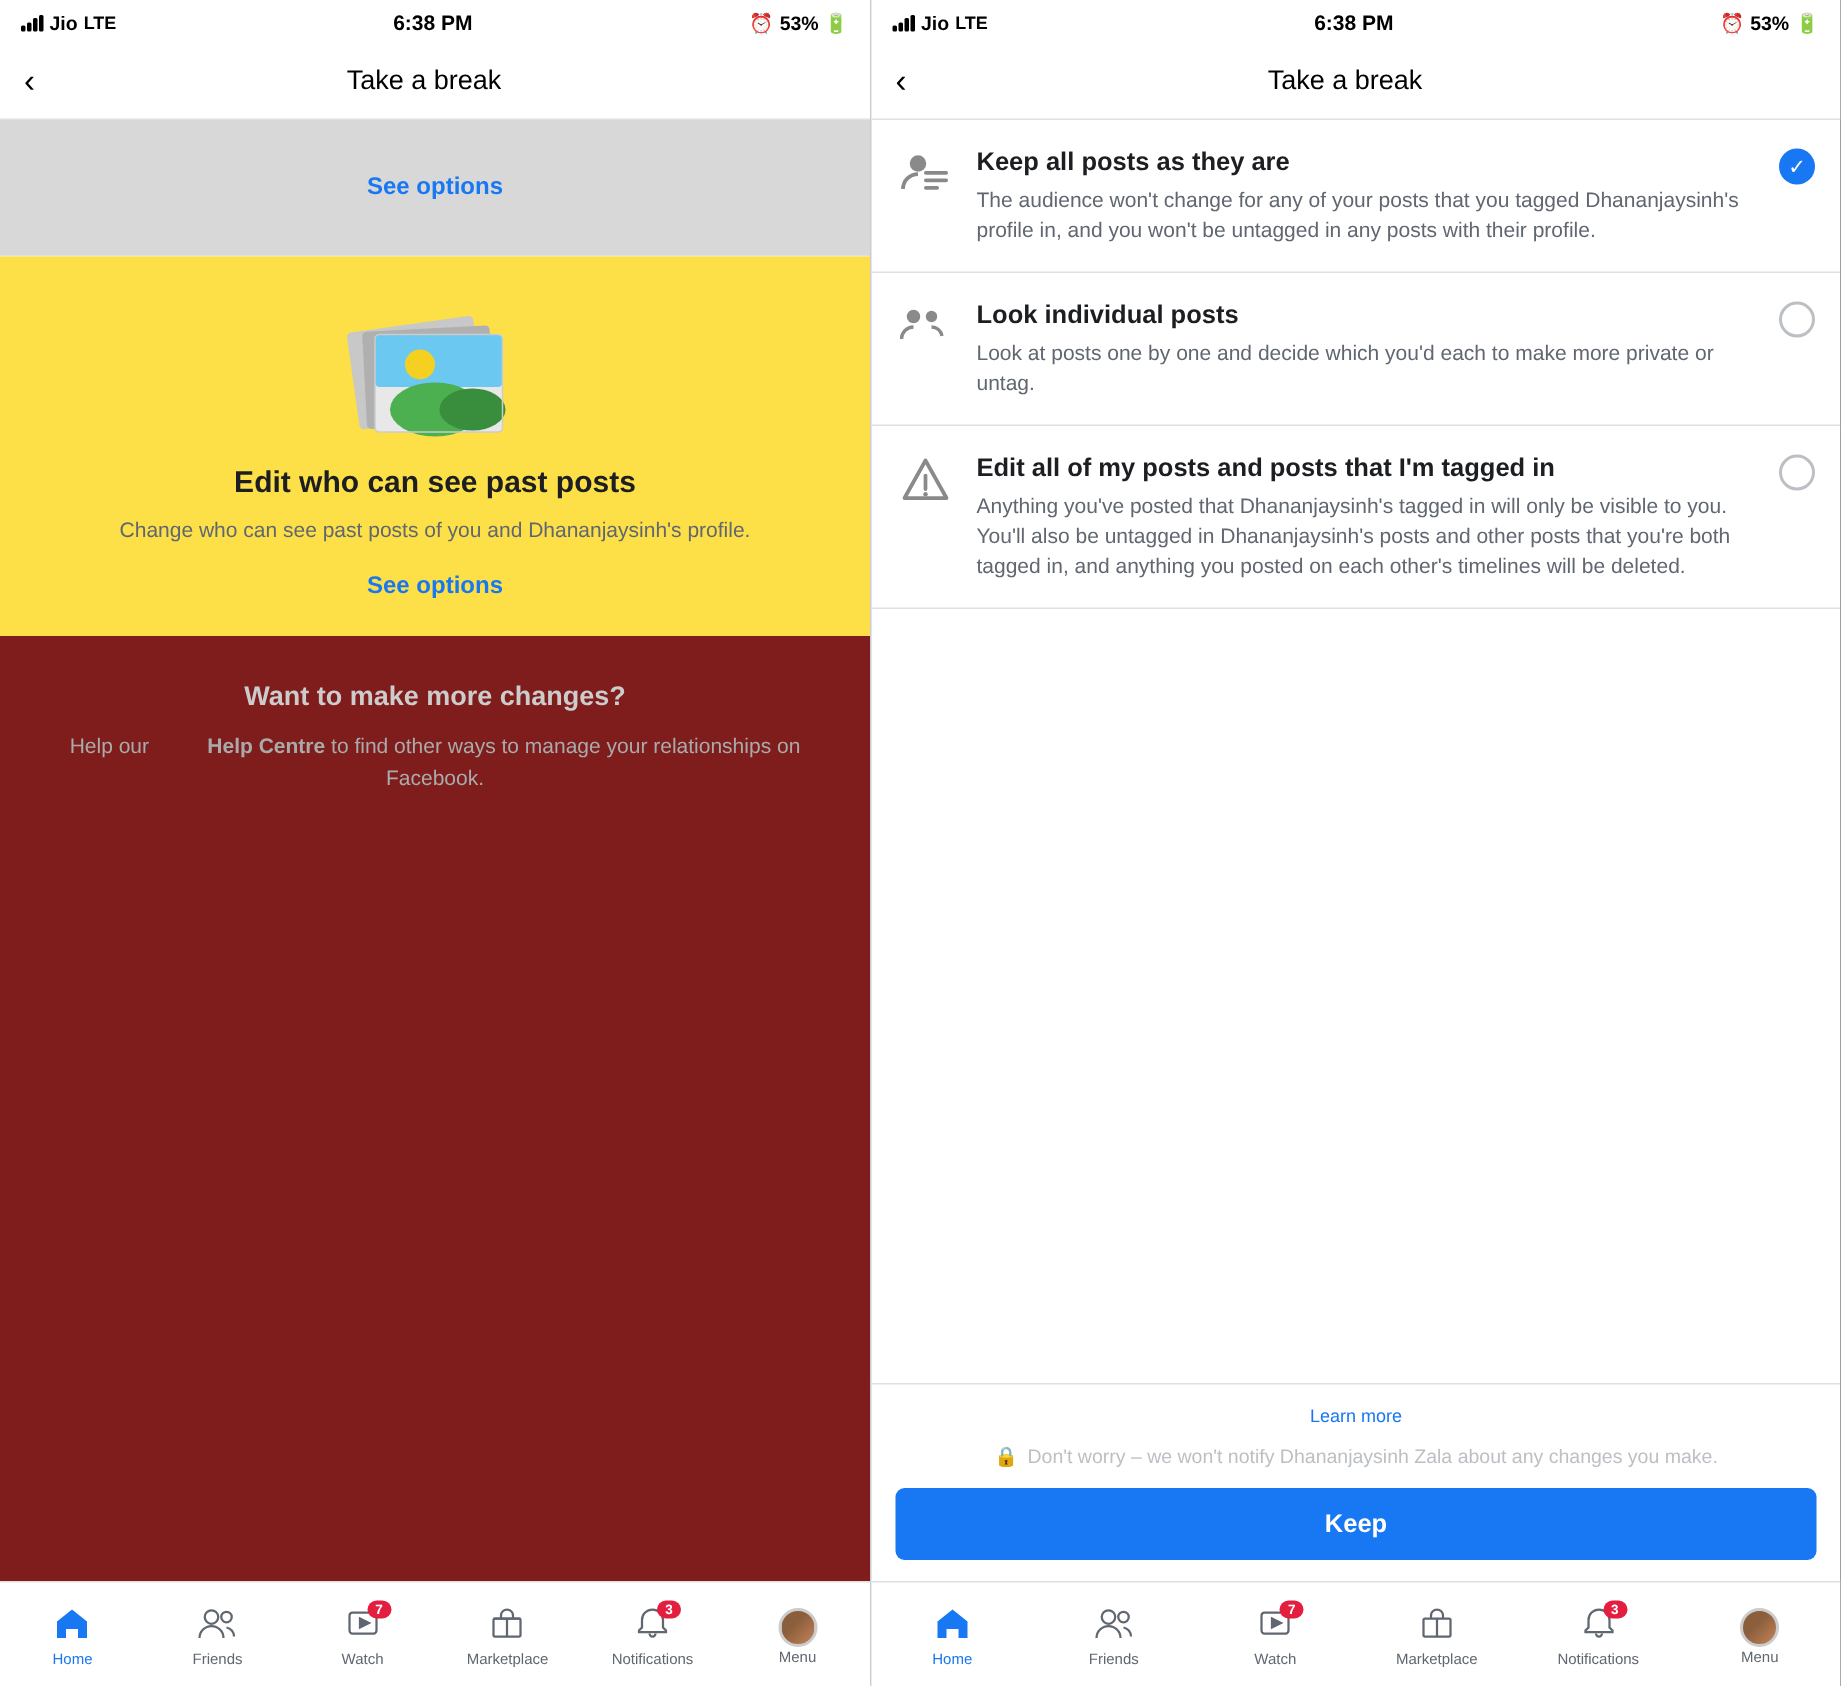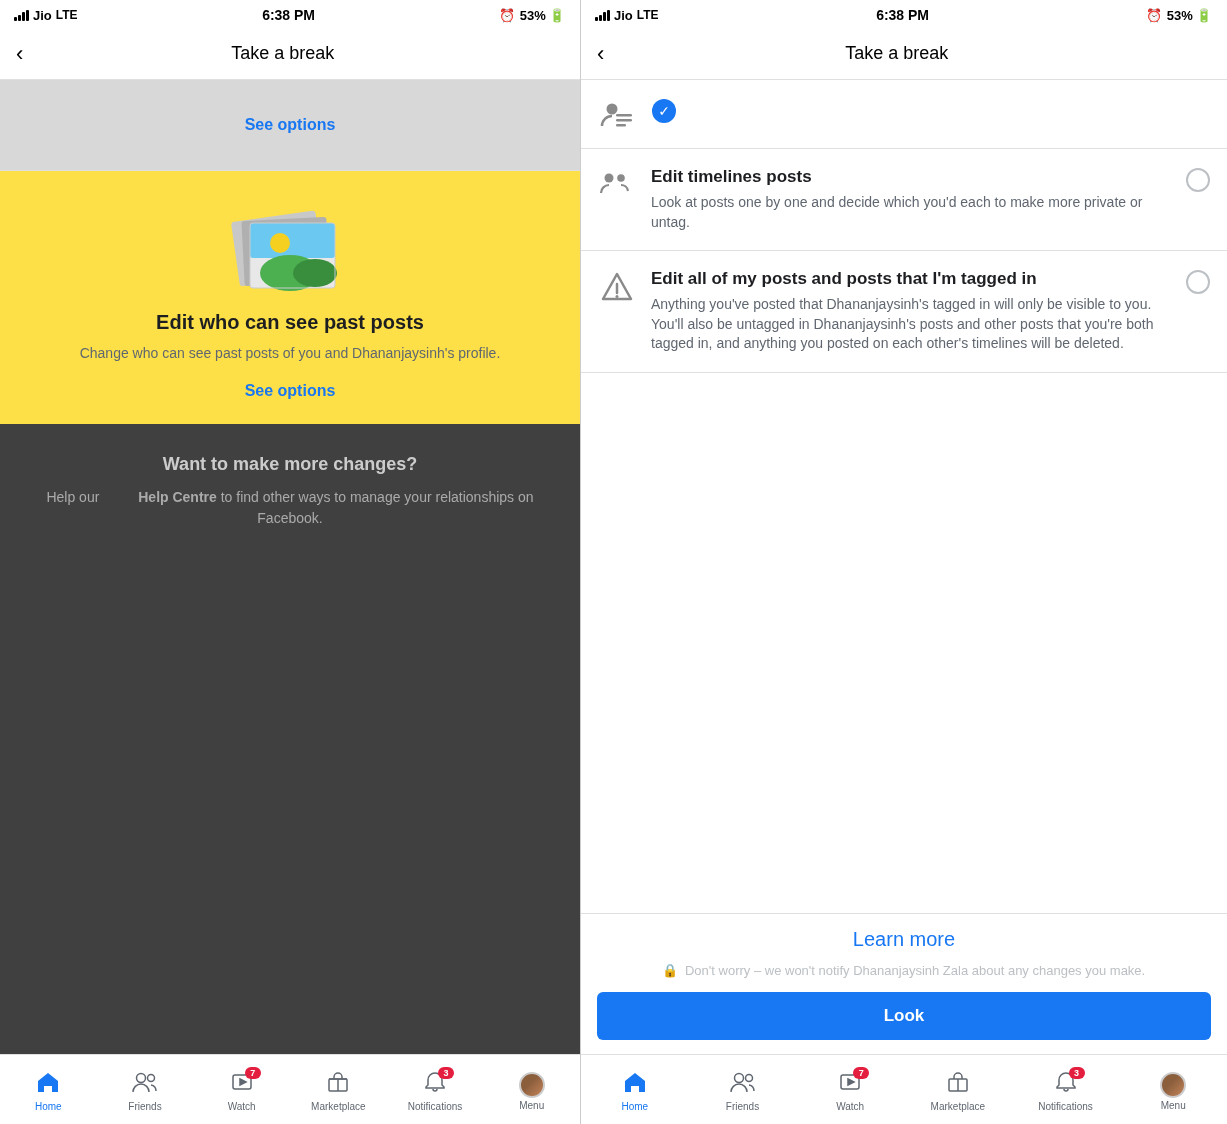--- a/index.html
+++ b/index.html
@@ -112,21 +112,21 @@
     }
     .section-desc {
       font-size: 14px;
       color: #606770;
       margin-bottom: 18px;
       line-height: 1.4;
     }
 
     
     .dark-gray-section {
-      background: #404040;
+      background: #7f1d1d;
       padding: 30px 20px;
       text-align: center;
       flex: 1;
     }
     .dark-title {
       font-size: 18px;
       font-weight: 600;
       color: #ccc;
       margin-bottom: 12px;
     }
@@ -282,21 +282,21 @@
 
     
     .right-bottom {
       padding: 14px 16px;
       border-top: 1px solid #e0e0e0;
     }
 
     .learn-more-link {
       text-align: center;
       color: #1877f2;
-      font-size: 20px;
+      font-size: 12px;
       cursor: pointer;
       margin-bottom: 12px;
     }
 
     .privacy-note {
       display: flex;
       align-items: center;
       justify-content: center;
       gap: 6px;
       font-size: 13px;
@@ -498,36 +498,40 @@
       <div class="option-item">
         <div class="option-icon">
           <svg width="34" height="30" viewBox="0 0 34 30" fill="none">
             <circle cx="12" cy="9" r="5.5" fill="#8a8a8a"></circle>
             <path d="M2 26c0-5.5 4.5-10 10-10" stroke="#8a8a8a" stroke-width="2.5" fill="none"></path>
             <rect x="16" y="14" width="16" height="2.5" rx="1.2" fill="#8a8a8a"></rect>
             <rect x="16" y="19" width="16" height="2.5" rx="1.2" fill="#8a8a8a"></rect>
             <rect x="16" y="24" width="10" height="2.5" rx="1.2" fill="#8a8a8a"></rect>
           </svg>
         </div>
+        <div class="option-body">
+          <div class="option-title">Keep all posts as they are</div>
+          <div class="option-desc">The audience won't change for any of your posts that you tagged Dhananjaysinh's profile in, and you won't be untagged in any posts with their profile.</div>
+        </div>
         <div class="option-radio">
           <div class="radio-checked">✓</div>
         </div>
       </div>
 
       <div class="option-item">
         <div class="option-icon">
           <svg width="36" height="30" viewBox="0 0 36 30" fill="none">
             <circle cx="10" cy="9" r="4.5" fill="#8a8a8a"></circle>
             <path d="M2 24c0-4.4 3.6-8 8-8" stroke="#8a8a8a" stroke-width="2.2" fill="none"></path>
             <circle cx="22" cy="9" r="3.8" fill="#8a8a8a"></circle>
             <path d="M22 16c3.5 0 6.5 2.5 7 6" stroke="#8a8a8a" stroke-width="2.2" fill="none"></path>
           </svg>
         </div>
         <div class="option-body">
-          <div class="option-title">Edit timelines posts</div>
+          <div class="option-title">Look individual posts</div>
           <div class="option-desc">Look at posts one by one and decide which you'd each to make more private or untag.</div>
         </div>
         <div class="option-radio">
           <div class="radio-unchecked"></div>
         </div>
       </div>
 
       <div class="option-item">
         <div class="option-icon">
           <svg width="34" height="34" viewBox="0 0 34 34" fill="none">
@@ -545,21 +549,21 @@
         </div>
       </div>
     </div>
 
     <div class="right-bottom">
       <div class="learn-more-link">Learn more</div>
       <div class="privacy-note">
         <span>🔒</span>
         <span>Don't worry – we won't notify Dhananjaysinh Zala about any changes you make.</span>
       </div>
-      <button class="done-button">Look</button>
+      <button class="done-button">Keep</button>
     </div>
   </div>
 
   <div class="bottom-nav">
     <div class="nav-item active">
       <div class="nav-icon">
         <svg width="24" height="22" viewBox="0 0 24 22" fill="#1877f2">
           <path d="M12 2L2 10v11h6v-6h8v6h6V10z"></path>
         </svg>
       </div>

